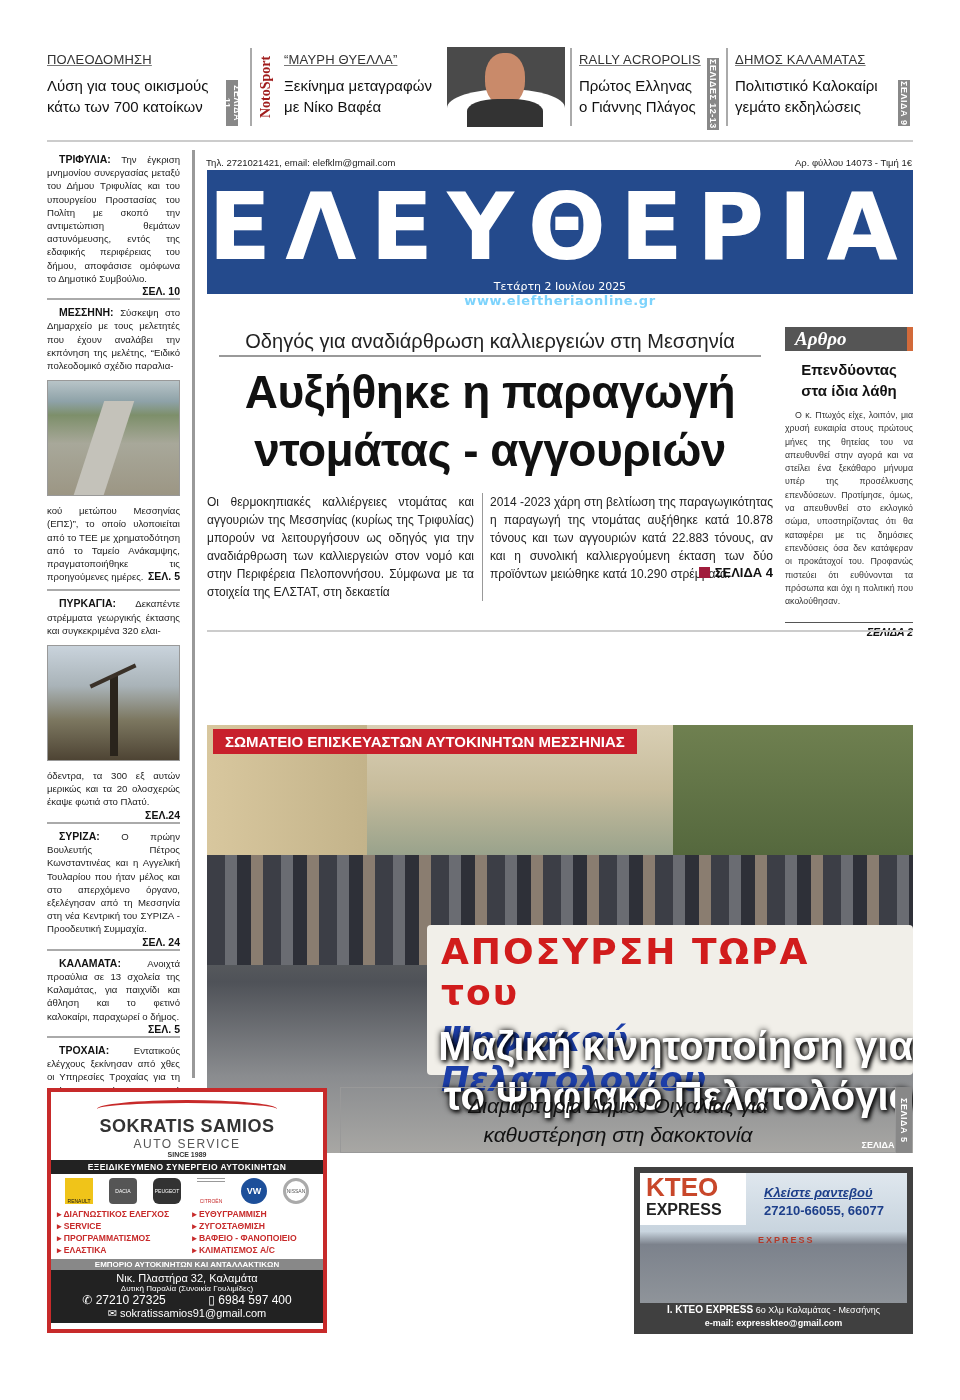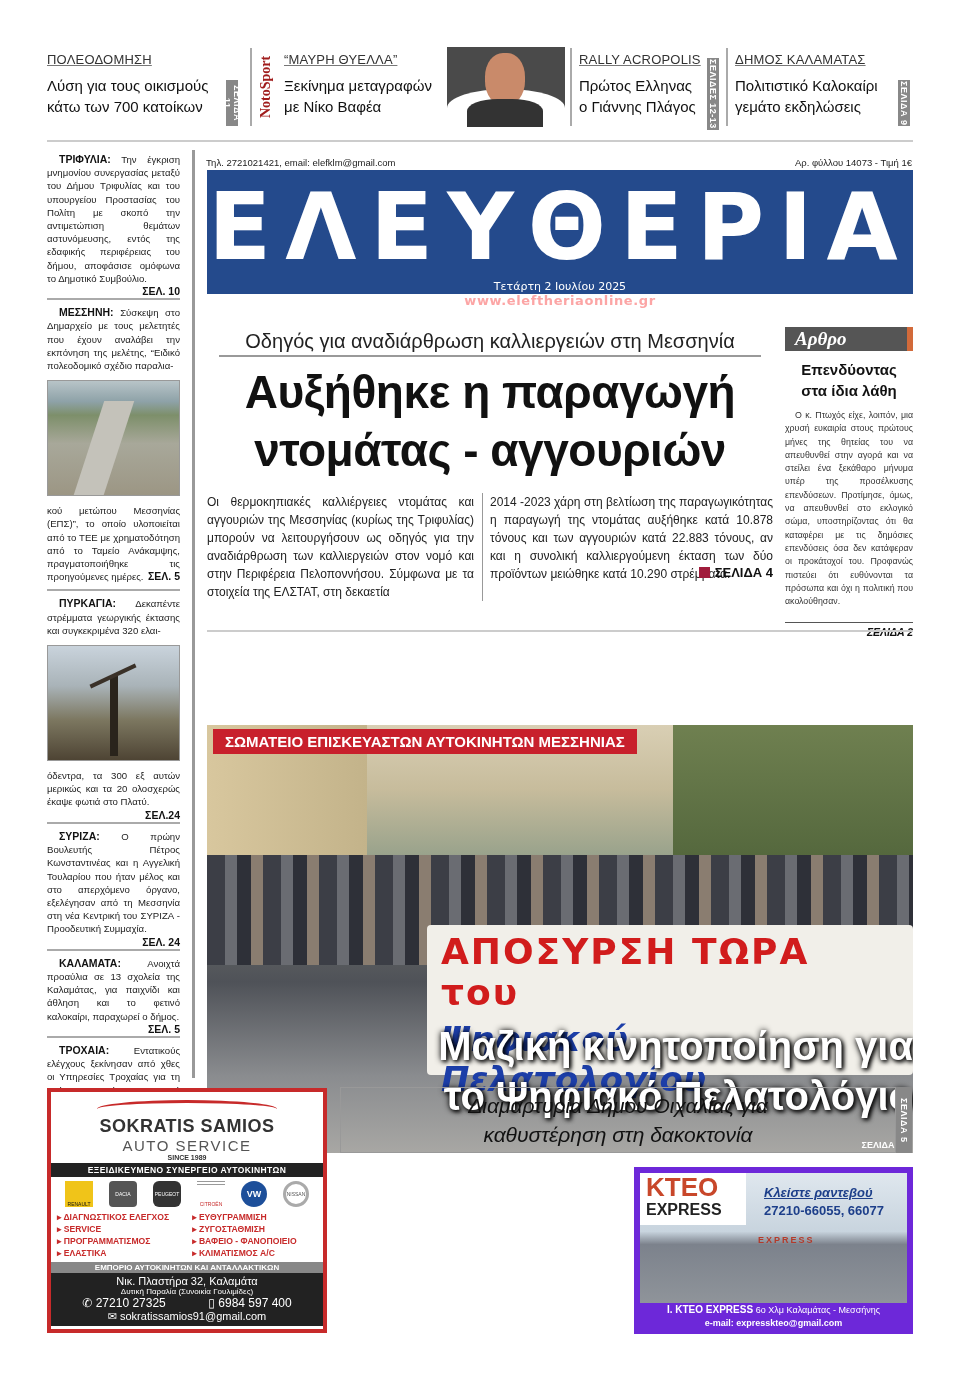--- a/index.html
+++ b/index.html
@@ -14,21 +14,21 @@
 
 .brief{font-size:9.6px;line-height:13.2px;color:#222;text-align:justify;text-indent:12px}
 .brief b{font-weight:bold;color:#111;font-size:10.5px}
 .brief .pg{float:right;font-weight:bold;font-size:10.5px;color:#111}
 .brief-sep{height:2px;background:#aaa;margin:6px 0}
 .photo{background:#777;position:relative;overflow:hidden}
 
 .mast{background:#244a8c;color:#fff}
 .logo{font-family:"DejaVu Sans",sans-serif;font-weight:bold;font-size:92px;letter-spacing:14px;text-align:center;color:#fff;line-height:100px}
 .mast-date{font-size:11px;text-align:center;color:#fff;font-family:"DejaVu Sans",sans-serif}
-.mast-url{font-size:13px;font-weight:bold;text-align:center;color:#fca5a5;font-family:"DejaVu Sans",sans-serif;letter-spacing:.6px}
+.mast-url{font-size:13px;font-weight:bold;text-align:center;color:#7dd3fc;font-family:"DejaVu Sans",sans-serif;letter-spacing:.6px}
 
 .kicker{font-size:20px;color:#222;text-align:center;border-bottom:2px solid #999;padding-bottom:2px;font-family:"Liberation Sans",sans-serif}
 .headline{font-size:46px;font-weight:bold;text-align:center;line-height:58px;color:#111;font-family:"Liberation Sans",sans-serif;letter-spacing:-.5px}
 .body-text{font-size:12px;line-height:18px;text-align:justify;color:#222}
 
 .arth-head{background:#555;color:#fff;font-family:"Liberation Serif",serif;font-style:italic;font-weight:bold;font-size:19px;padding-left:10px;border-right:6px solid #d26a3a}
 .arth-title{font-size:15px;font-weight:bold;text-align:center;line-height:21px}
 .arth-body{font-size:8.8px;line-height:13.3px;text-align:justify;text-indent:10px;color:#333}
 
 .red-banner{background:#c8202c;color:#fff;font-weight:bold;font-size:15px;padding:4px 12px;white-space:nowrap}
@@ -129,21 +129,21 @@
     <div style="color:#d11c1c;font-weight:bold;font-size:36px;padding:6px 14px;letter-spacing:2px;font-family:'DejaVu Sans',sans-serif">ΑΠΟΣΥΡΣΗ ΤΩΡΑ του</div>
     <div style="color:#1c3ea8;font-weight:bold;font-size:34px;padding:0 14px;font-style:italic;font-family:'DejaVu Sans',sans-serif">Ψηφιακού Πελατολογίου</div>
   </div>
   <div class="shadow-title abs" style="left:0;right:0;top:296px;font-size:40px;line-height:50px"><span>Μαζική κινητοποίηση για</span><br><span>το Ψηφιακό Πελατολόγιο</span></div>
   <div class="abs" style="right:6px;bottom:3px;color:#fff;font-size:9px;font-weight:bold">ΣΕΛΙΔΑ 14</div>
 </div>
 
 <div class="abs ad" style="left:47px;top:1088px;width:280px;height:245px;background:#fff">
   <div style="margin:8px auto 0;width:180px;height:18px;border-top:3px solid #c72a2a;border-radius:60% 60% 0 0"></div>
   <div style="text-align:center;font-size:18px;font-weight:bold;color:#333;letter-spacing:.5px;margin-top:-2px">SOKRATIS SAMIOS</div>
-  <div style="text-align:center;font-size:15px;color:#555;letter-spacing:1.5px">AUTO SERVICE</div>
+  <div style="text-align:center;font-size:12px;color:#555;letter-spacing:1.5px">AUTO SERVICE</div>
   <div style="text-align:center;font-size:7px;font-weight:bold;color:#333">SINCE 1989</div>
   <div style="background:#222;color:#fff;font-size:8.5px;font-weight:bold;text-align:center;padding:2px 0;margin-top:2px;letter-spacing:.4px">ΕΞΕΙΔΙΚΕΥΜΕΝΟ ΣΥΝΕΡΓΕΙΟ ΑΥΤΟΚΙΝΗΤΩΝ</div>
   <div style="display:flex;justify-content:space-around;padding:4px 6px">
     <span style="width:28px;height:26px;background:#f0c419;font-size:5px;display:flex;align-items:flex-end;justify-content:center">RENAULT</span>
     <span style="width:28px;height:26px;background:#555;color:#fff;font-size:5px;display:flex;align-items:center;justify-content:center;border-radius:4px">DACIA</span>
     <span style="width:28px;height:26px;background:#333;color:#fff;font-size:5px;display:flex;align-items:center;justify-content:center;border-radius:6px">PEUGEOT</span>
     <span style="width:28px;height:26px;color:#c72a2a;font-size:5px;display:flex;align-items:flex-end;justify-content:center;border-top:4px double #999">CITROËN</span>
     <span style="width:26px;height:26px;background:#1d4f9a;color:#fff;font-size:9px;font-weight:bold;display:flex;align-items:center;justify-content:center;border-radius:50%">VW</span>
     <span style="width:26px;height:26px;border:3px solid #aaa;color:#555;font-size:5px;display:flex;align-items:center;justify-content:center;border-radius:50%">NISSAN</span>
   </div>
@@ -171,21 +171,21 @@
     </div>
     <div style="font-size:11px"><span>✉</span> <span>sokratissamios91@gmail.com</span></div>
   </div>
 </div>
 
 <div class="abs" style="left:340px;top:1087px;width:556px;height:66px;border:1.5px solid #999;text-align:center;font-style:italic;font-size:21px;line-height:29px;padding-top:3px">
   <span><span>Διαμαρτυρία Δήμου Οιχαλίας για</span><br><span>καθυστέρηση στη δακοκτονία</span></span>
 </div>
 <div class="page-tab" style="left:896px;top:1087px;height:66px;width:16px">ΣΕΛΙΔΑ 5</div>
 
-<div class="abs" style="left:634px;top:1167px;width:279px;height:167px;background:#6d28d9">
+<div class="abs" style="left:634px;top:1167px;width:279px;height:167px;background:#404040">
   <div class="abs" style="left:6px;top:6px;width:267px;height:130px;background:linear-gradient(180deg,#dfe7ee 0%,#c8d4de 45%,#7c828c 55%,#8f949a 100%)">
     <div class="abs" style="left:0;top:0;width:106px;height:52px;background:#fff;padding-left:6px">
       <div style="color:#c8472a;font-weight:bold;font-size:26px;line-height:28px">KTEO</div>
       <div style="color:#222;font-weight:bold;font-size:16px;line-height:18px">EXPRESS</div>
     </div>
     <div class="abs" style="left:124px;top:12px;font-style:italic;font-weight:bold;font-size:13px;color:#1d3f8a;text-decoration:underline">Κλείστε ραντεβού</div>
     <div class="abs" style="left:124px;top:30px;font-weight:bold;font-size:13px;color:#1d3f8a">27210-66055, 66077</div>
     <div class="abs" style="left:118px;top:62px;font-size:9px;font-weight:bold;color:#b43a2a;letter-spacing:2px">EXPRESS</div>
   </div>
   <div class="abs" style="left:0;right:0;bottom:4px;color:#fff;text-align:center;line-height:13px">

